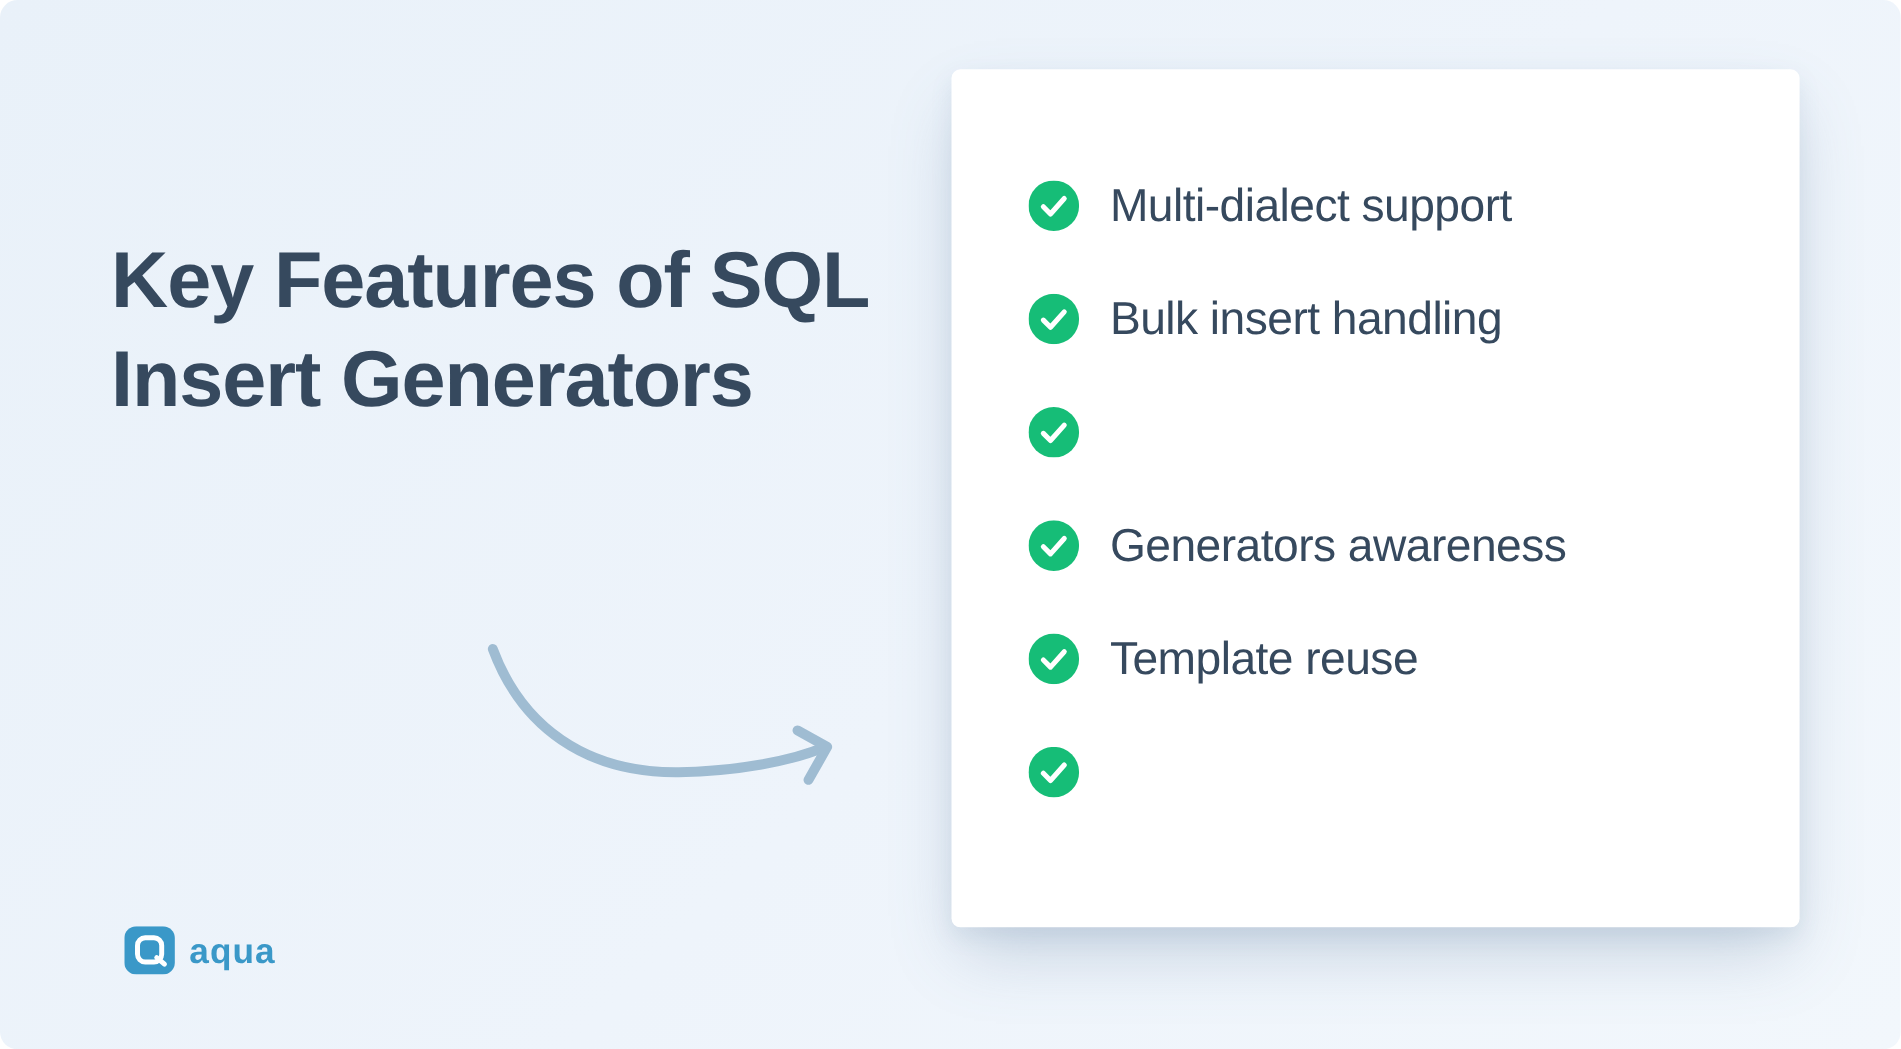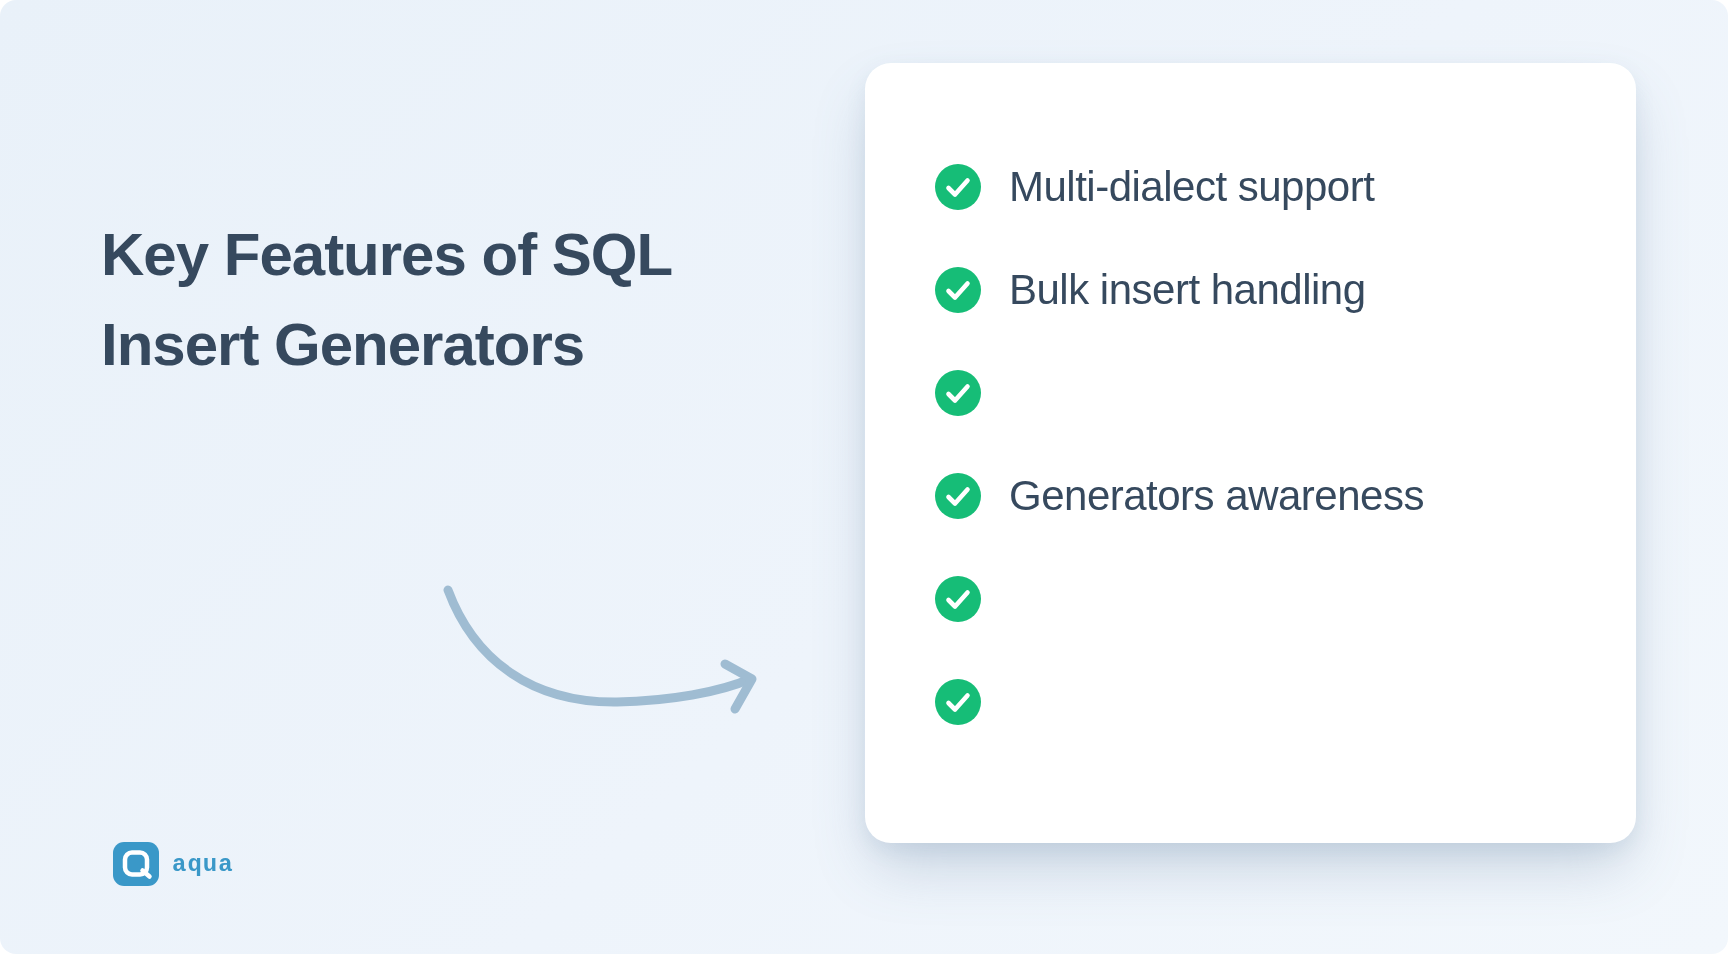--- a/index.html
+++ b/index.html
@@ -16,21 +16,21 @@
     border-radius: 16px;
     overflow: hidden;
   }
 
   
   .title {
     position: absolute;
     left: 101px;
     top: 210px;
     margin: 0;
-    font-size: 60px;
+    font-size: 72px;
     line-height: 90px;
     font-weight: 600;
     letter-spacing: -1px;
     color: #36495e;
   }
   .title .line { display: block; }
 
   
   .arrow-svg {
     position: absolute;
@@ -48,21 +48,21 @@
   }
 
   
   .card {
     position: absolute;
     left: 865px;
     top: 63px;
     width: 771px;
     height: 780px;
     background: #ffffff;
-    border-radius: 26px;
+    border-radius: 8px;
     box-shadow: 0 30px 60px -10px rgba(93, 124, 156, 0.30),
                 0 8px 20px rgba(93, 124, 156, 0.10);
     box-sizing: border-box;
     padding: 101px 40px 0 70px;
   }
   .feature-row {
     display: flex;
     align-items: center;
     gap: 28px;
     height: 46px;
@@ -87,25 +87,24 @@
   .logo {
     position: absolute;
     left: 113px;
     top: 842px;
     display: flex;
     align-items: center;
     gap: 13px;
   }
   .logo-icon { width: 46px; height: 44px; display: block; }
   .logo-text {
-    font-size: 24px;
+    font-size: 32px;
     font-weight: 600;
     letter-spacing: 1px;
     color: #3a98c8;
-    font-family: Liberation Mono, monospace;
   }
 </style>
 </head>
 <body>
 
 <div class="canvas">
 
   <h1 class="title">
     <span class="line">Key Features of SQL</span>
     <span class="line">Insert Generators</span>
@@ -147,20 +146,21 @@
         <path d="M13.5 24 L20 30.5 L32.5 16.5" fill="none" stroke="#ffffff" stroke-width="4.6" stroke-linecap="round" stroke-linejoin="round"></path>
       </svg>
       <span class="feature-label">Generators awareness</span>
     </div>
 
     <div class="feature-row">
       <svg class="check-badge" viewBox="0 0 46 46" aria-hidden="true">
         <circle cx="23" cy="23" r="23" fill="#16bd77"></circle>
         <path d="M13.5 24 L20 30.5 L32.5 16.5" fill="none" stroke="#ffffff" stroke-width="4.6" stroke-linecap="round" stroke-linejoin="round"></path>
       </svg>
+      <span class="feature-label">Template reuse</span>
     </div>
 
     <div class="feature-row">
       <svg class="check-badge" viewBox="0 0 46 46" aria-hidden="true">
         <circle cx="23" cy="23" r="23" fill="#16bd77"></circle>
         <path d="M13.5 24 L20 30.5 L32.5 16.5" fill="none" stroke="#ffffff" stroke-width="4.6" stroke-linecap="round" stroke-linejoin="round"></path>
       </svg>
     </div>
 
   </div>

